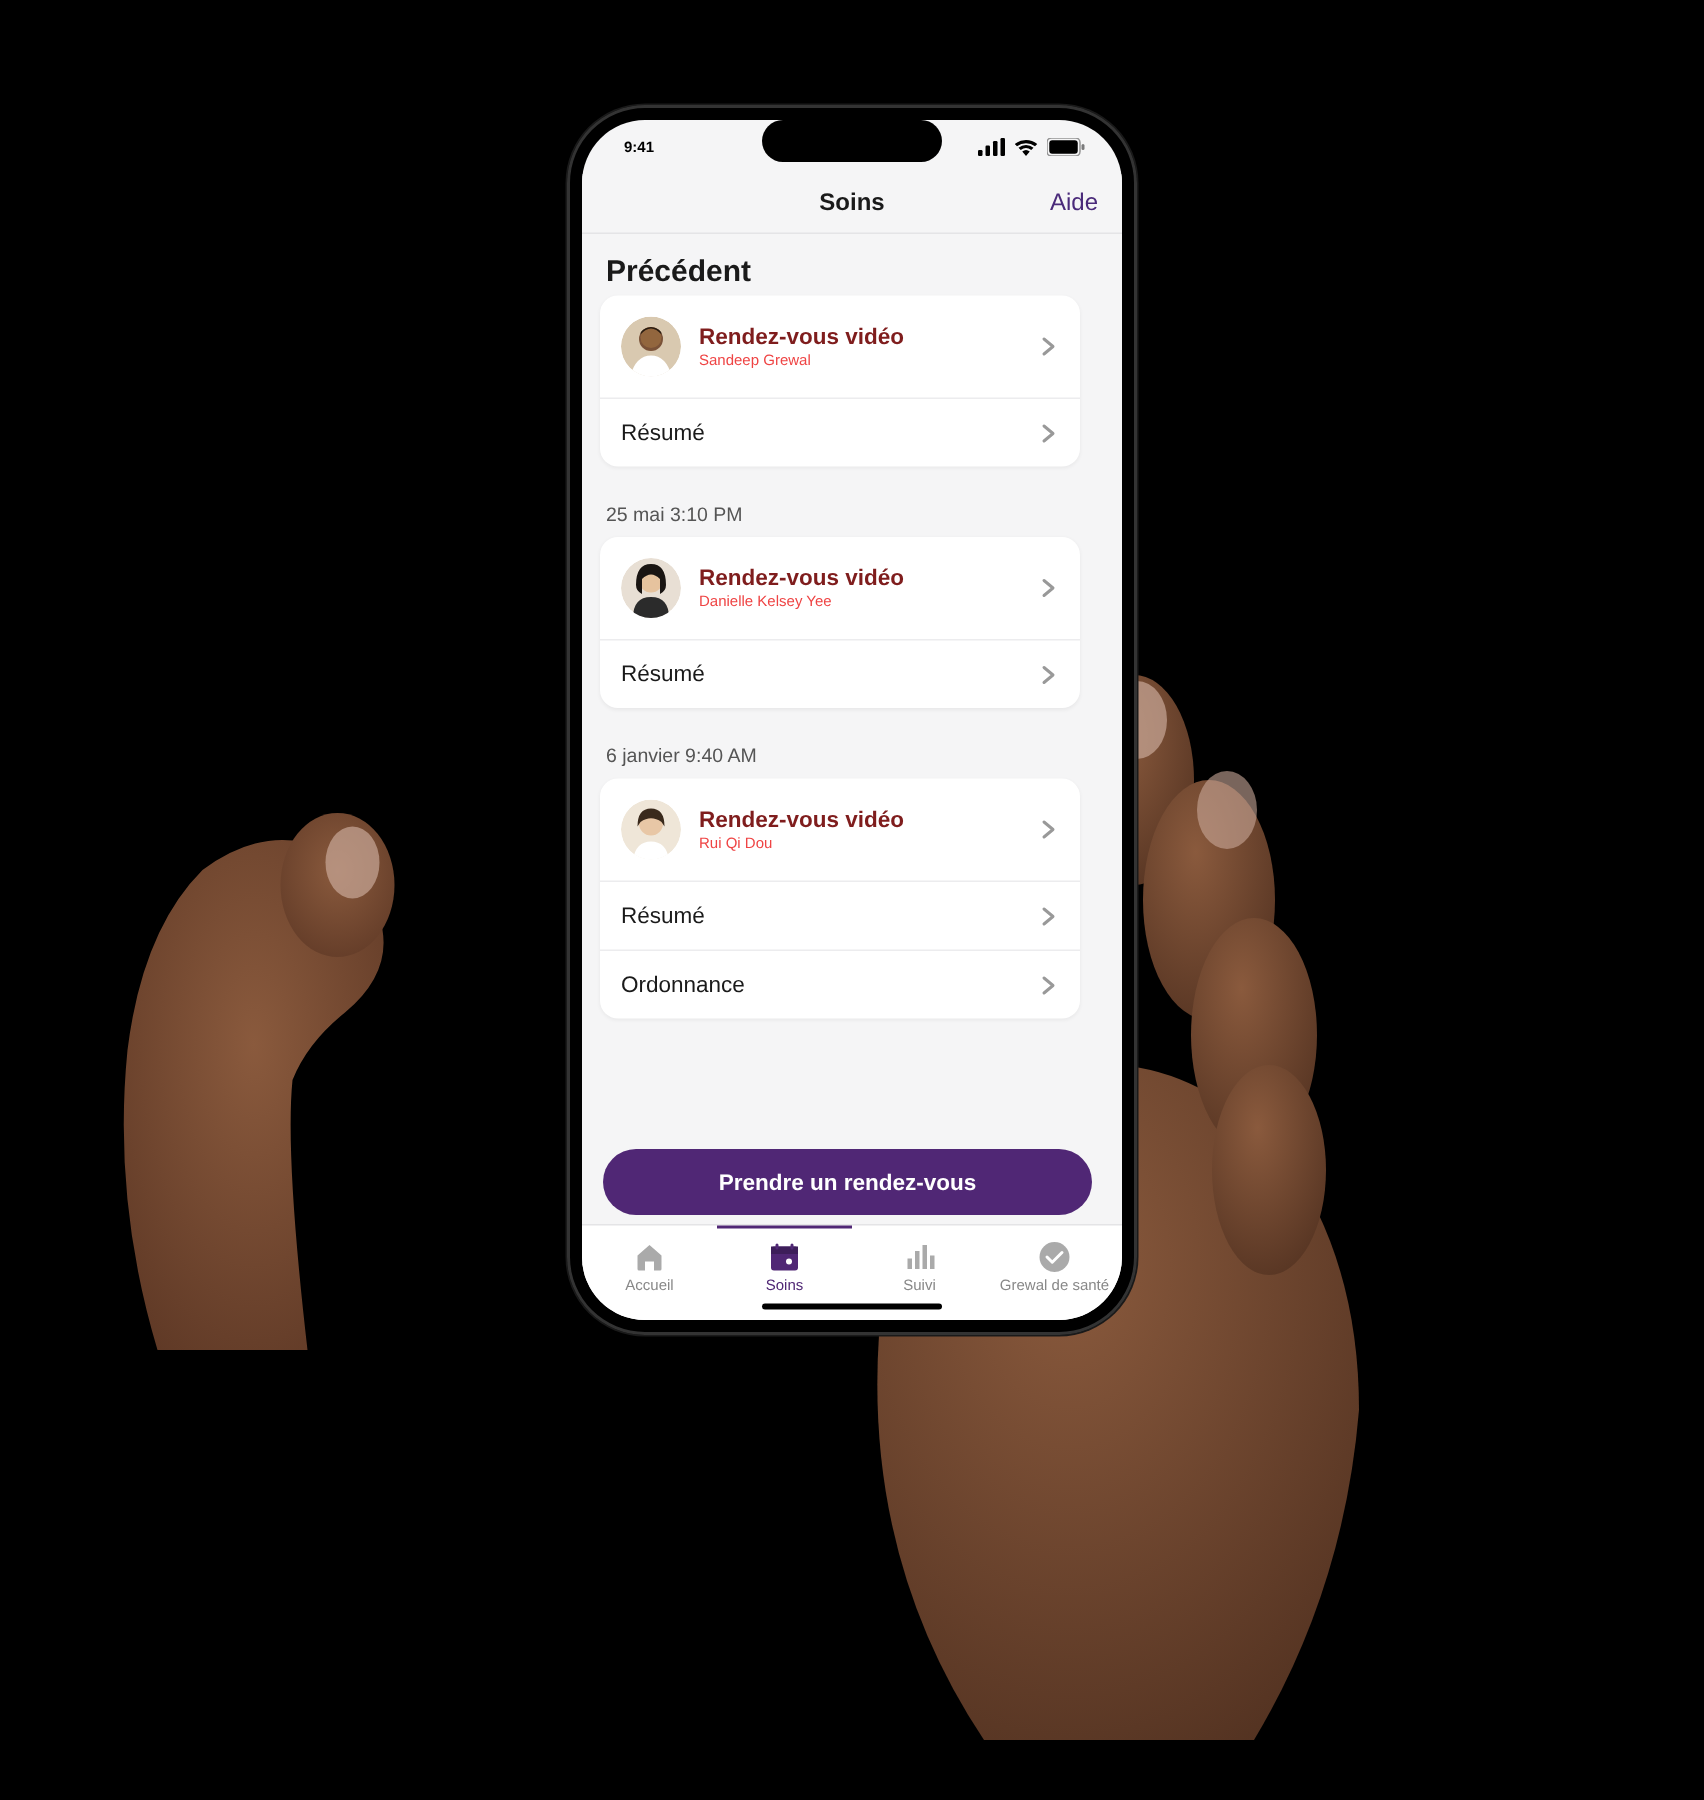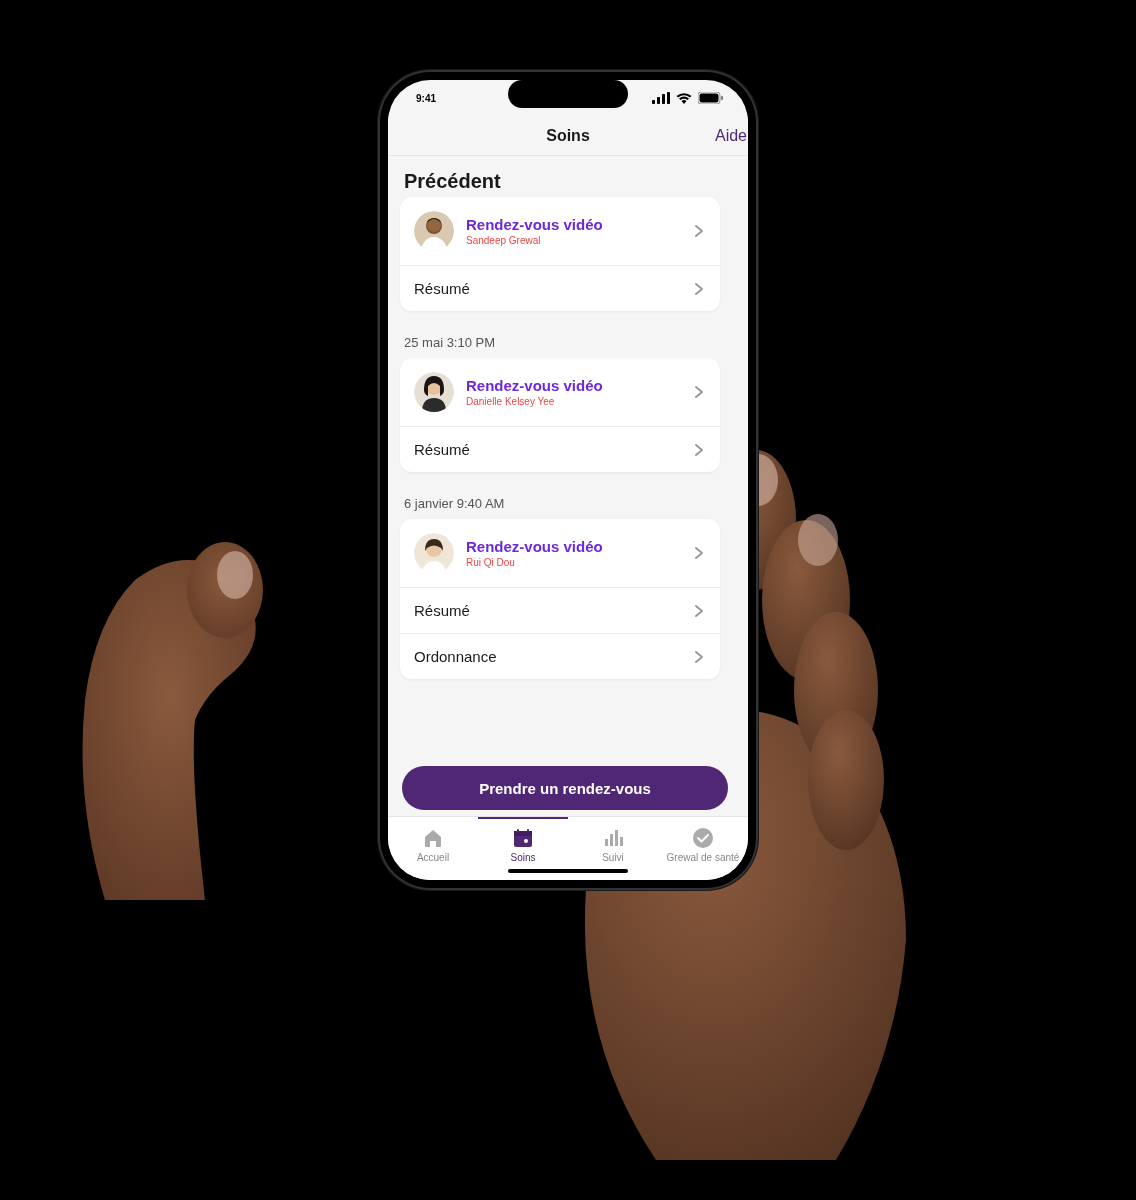--- a/index.html
+++ b/index.html
@@ -57,21 +57,21 @@
       border-bottom: 1px solid #e4e4e6;
       background: #f5f5f6;
     }
     .nav-title {
       font-size: 16px;
       font-weight: 600;
       color: #1a1a1a;
     }
     .nav-help {
       position: absolute;
-      right: 1px;
+      right: 16px;
       font-size: 16px;
       font-weight: 500;
       color: #4a2a7a;
     }
     .content {
       flex: 1;
       overflow-y: auto;
       padding: 14px 16px 0 0;
     }
     .section-title {
@@ -114,21 +114,21 @@
     .avatar svg { width: 100%; height: 100%; }
     .row-text {
       flex: 1;
       display: flex;
       flex-direction: column;
       gap: 2px;
     }
     .row-title {
       font-size: 15px;
       font-weight: 700;
-      color: #6d28d9;
+      color: #7f1d1d;
     }
     .row-sub {
       font-size: 10px;
       color: #ef4444;
     }
     .chevron {
       width: 14px;
       height: 14px;
       flex-shrink: 0;
     }

